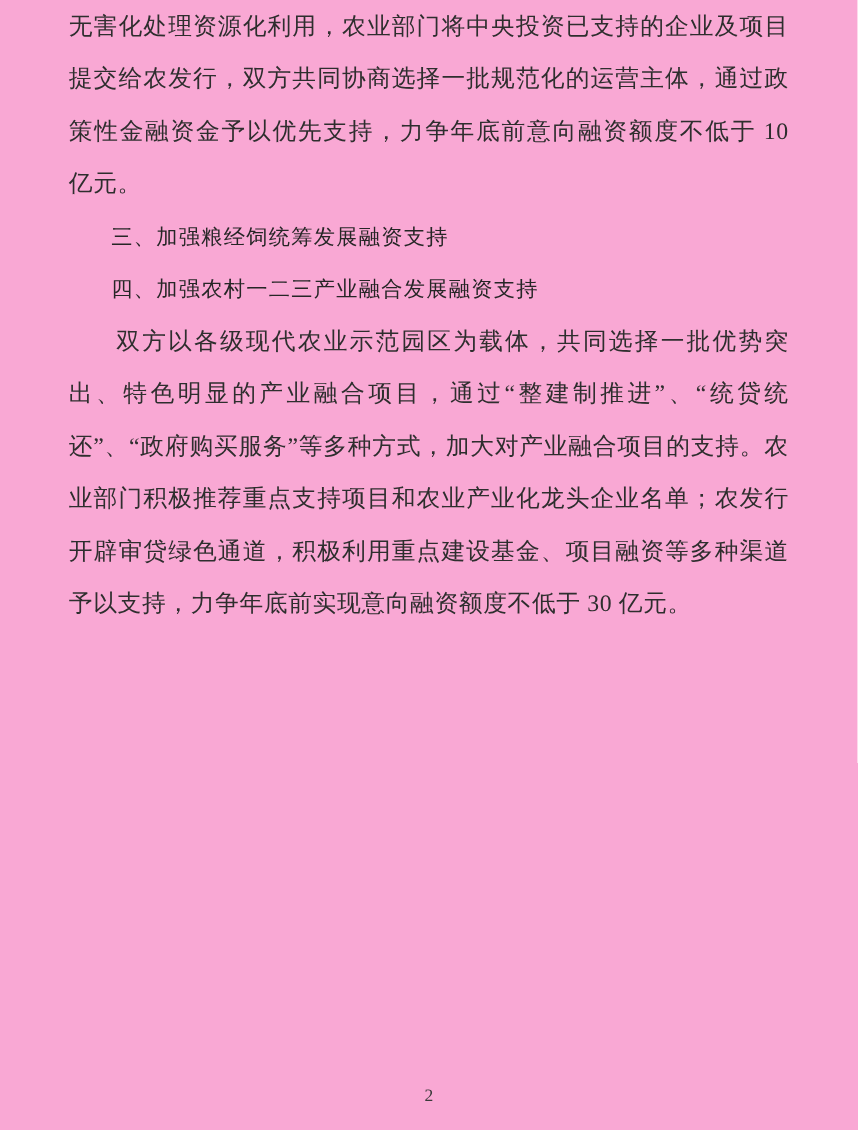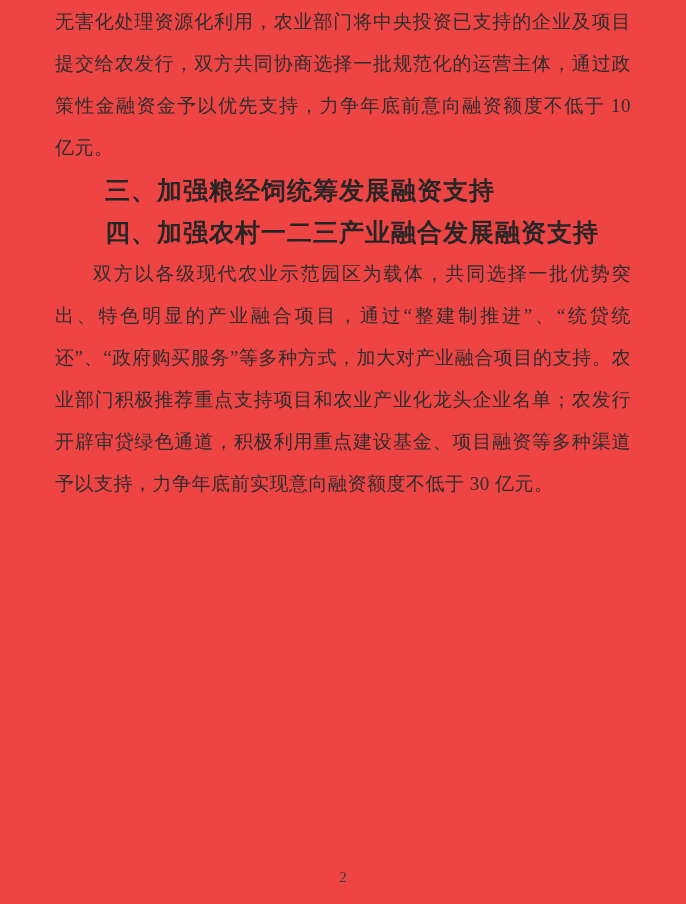--- a/index.html
+++ b/index.html
@@ -33,43 +33,43 @@
   }
   .para.no-indent {
     text-indent: 0;
   }
   .lead {
     font-weight: bold;
   }
   .heading {
     margin: 0;
     font-family: "Liberation Sans", "DejaVu Sans", sans-serif;
-    font-weight: bold;
-    font-size: 25px;
+    font-weight: normal;
+    font-size: 17px;
     line-height: 42px;
     text-indent: 2em;
     letter-spacing: 1px;
     color: #262626;
   }
   .page-number {
     position: absolute;
     left: 0;
     right: 0;
     top: 866px;
     text-align: center;
     font-size: 14px;
     line-height: 24px;
     color: #3a3a3a;
     font-family: "Liberation Serif", "DejaVu Serif", serif;
   }
 </style>
 </head>
 <body>
 
-<div class="page" style="background: #ef4444; color: rgb(46, 46, 46);">
+<div class="page" style="background: #f9a8d4; color: rgb(46, 46, 46);">
   <div class="content">
       <div class="para no-indent">无害化处理资源化利用，农业部门将中央投资已支持的企业及项目提交给农发行，双方共同协商选择一批规范化的运营主体，通过政策性金融资金予以优先支持，力争年底前意向融资额度不低于 10 亿元。</div>
       <div class="heading">三、加强粮经饲统筹发展融资支持</div>
       <div class="heading">四、加强农村一二三产业融合发展融资支持</div>
       <div class="para">双方以各级现代农业示范园区为载体，共同选择一批优势突出、特色明显的产业融合项目，通过“整建制推进”、“统贷统还”、“政府购买服务”等多种方式，加大对产业融合项目的支持。农业部门积极推荐重点支持项目和农业产业化龙头企业名单；农发行开辟审贷绿色通道，积极利用重点建设基金、项目融资等多种渠道予以支持，力争年底前实现意向融资额度不低于 30 亿元。</div>
     </div>
   <div class="page-number">2</div>
 </div>
 
 </body></html>

